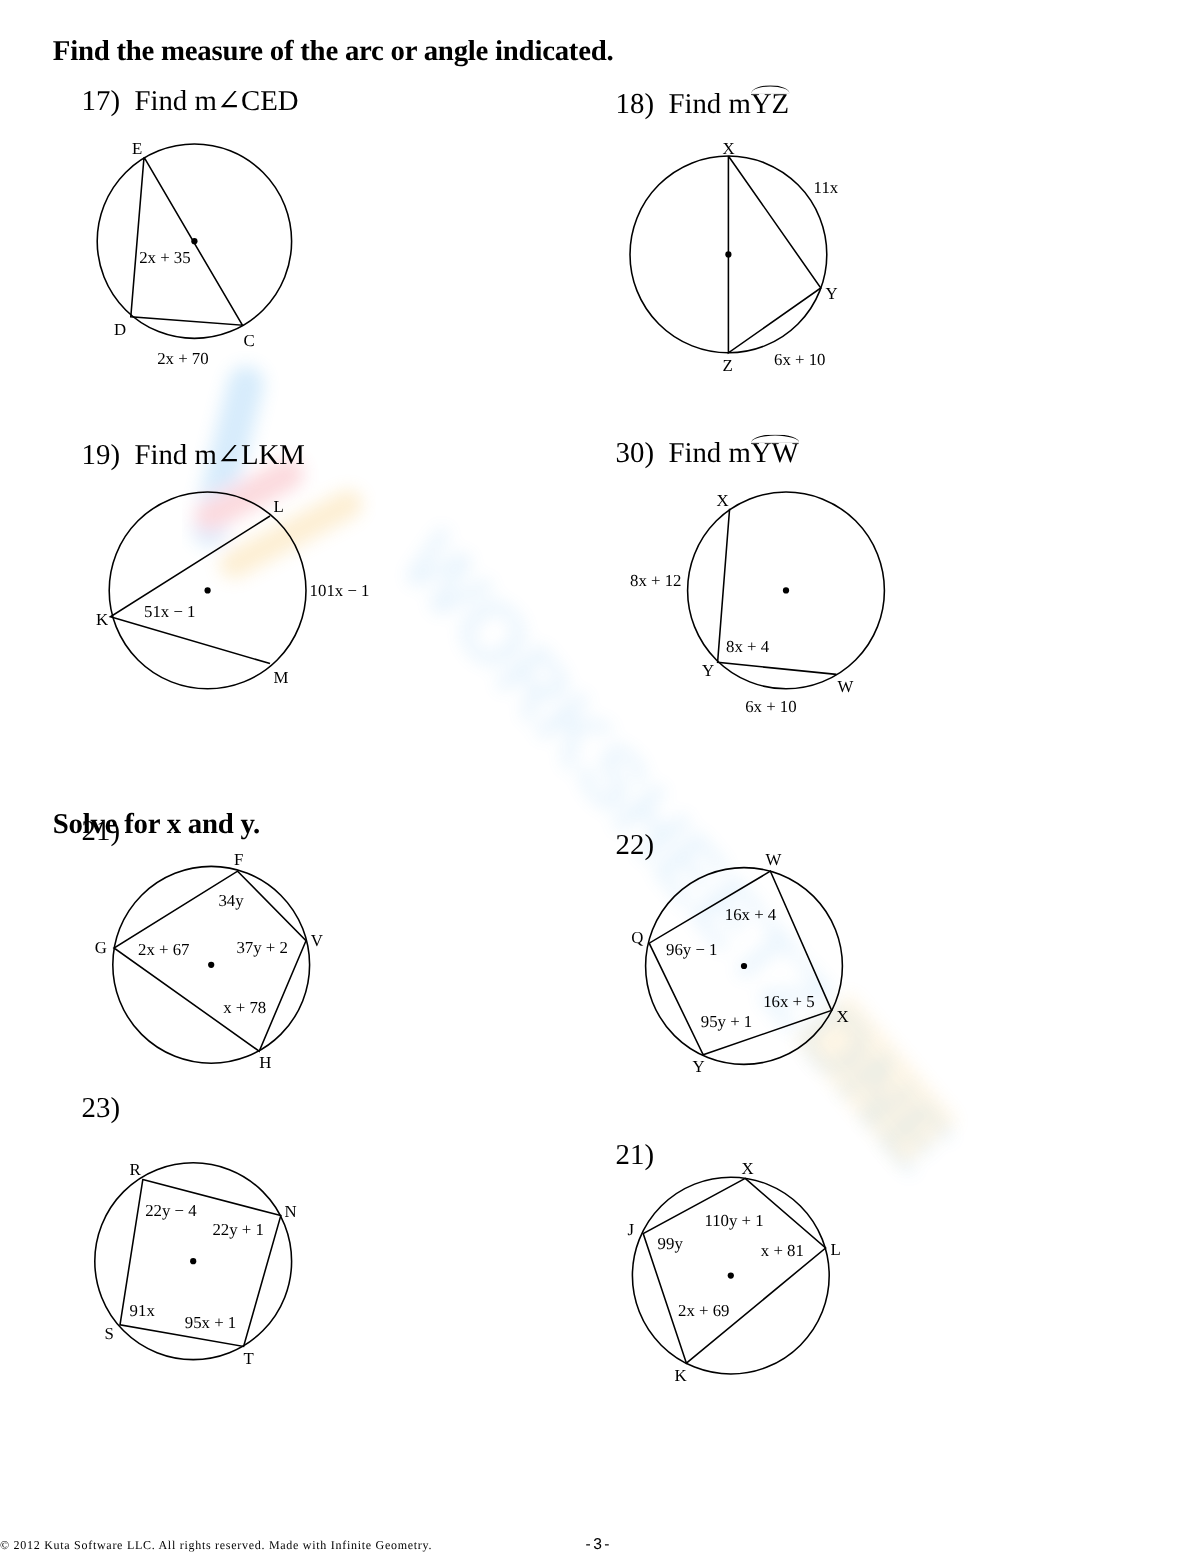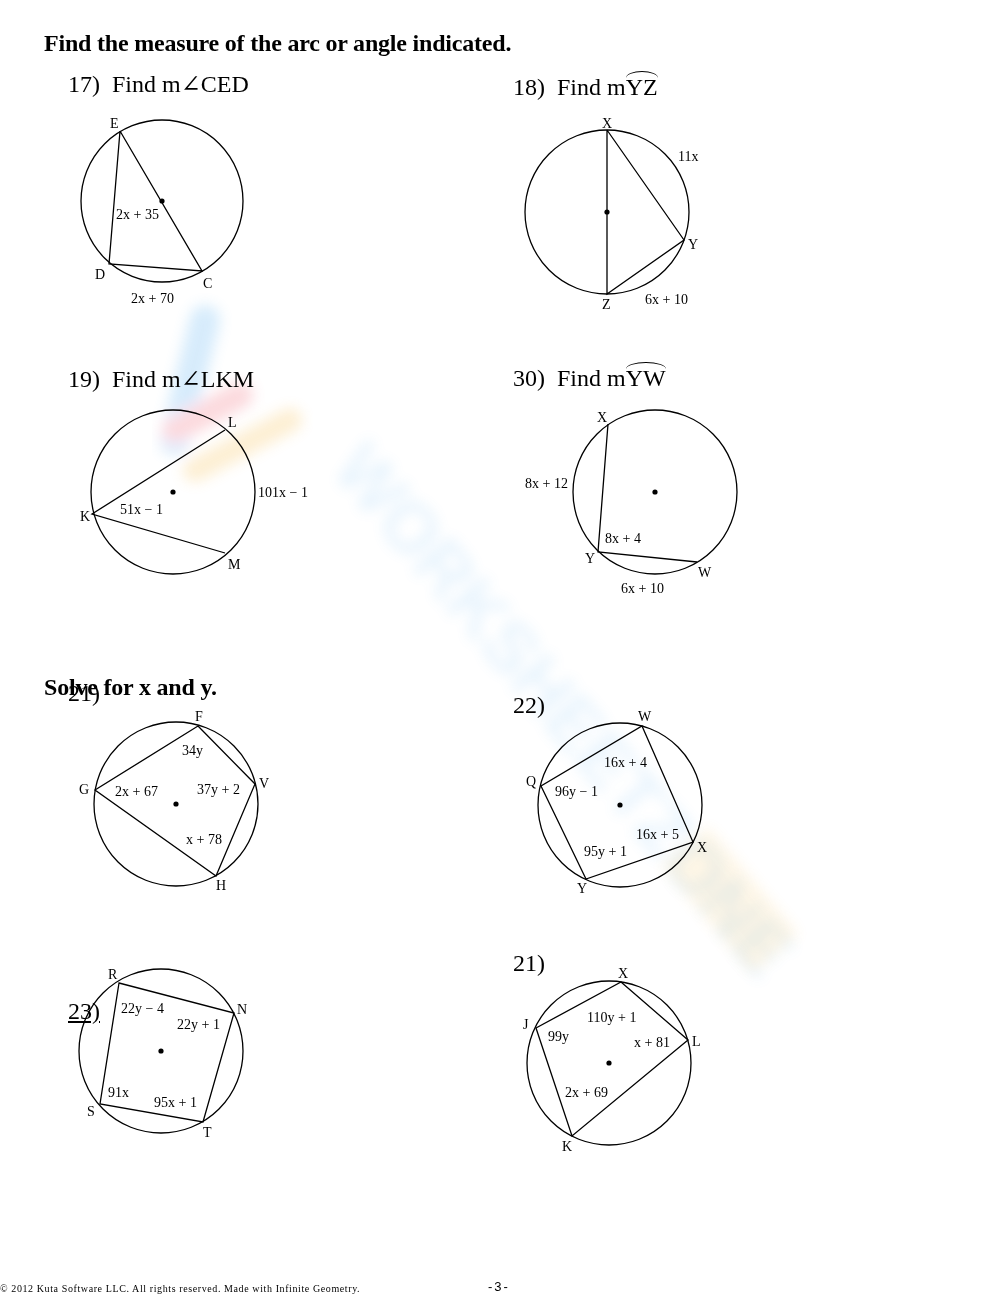--- a/index.html
+++ b/index.html
@@ -58,21 +58,21 @@
   <span>30)</span>&nbsp;
   <span>Find m</span><span class="arc">YW</span>
 </div>
 
 <div class="heading" style="top:674px;">
   <span>Solve for </span><span>x</span><span> and </span><span>y</span><span>.</span>
 </div>
 
 <div class="qnum" style="left:44px; top:680px;">21)</div>
 <div class="qnum" style="left:489px; top:692px;">22)</div>
-<div class="qnum" style="left:44px; top:998px;text-decoration:underline;">23)</div>
+<div class="qnum" style="left:44px; top:911px;">23)</div>
 <div class="qnum" style="left:489px; top:950px;">21)</div>
 
 <svg class="fig" width="1000" height="1294" viewBox="0 0 1000 1294">
   <g fill="none" stroke="#000" stroke-width="1.3">
 
     <g>
       <circle cx="162" cy="201" r="81"></circle>
       <polyline points="120,131 109,264 202,271 120,131"></polyline>
     </g>
 

